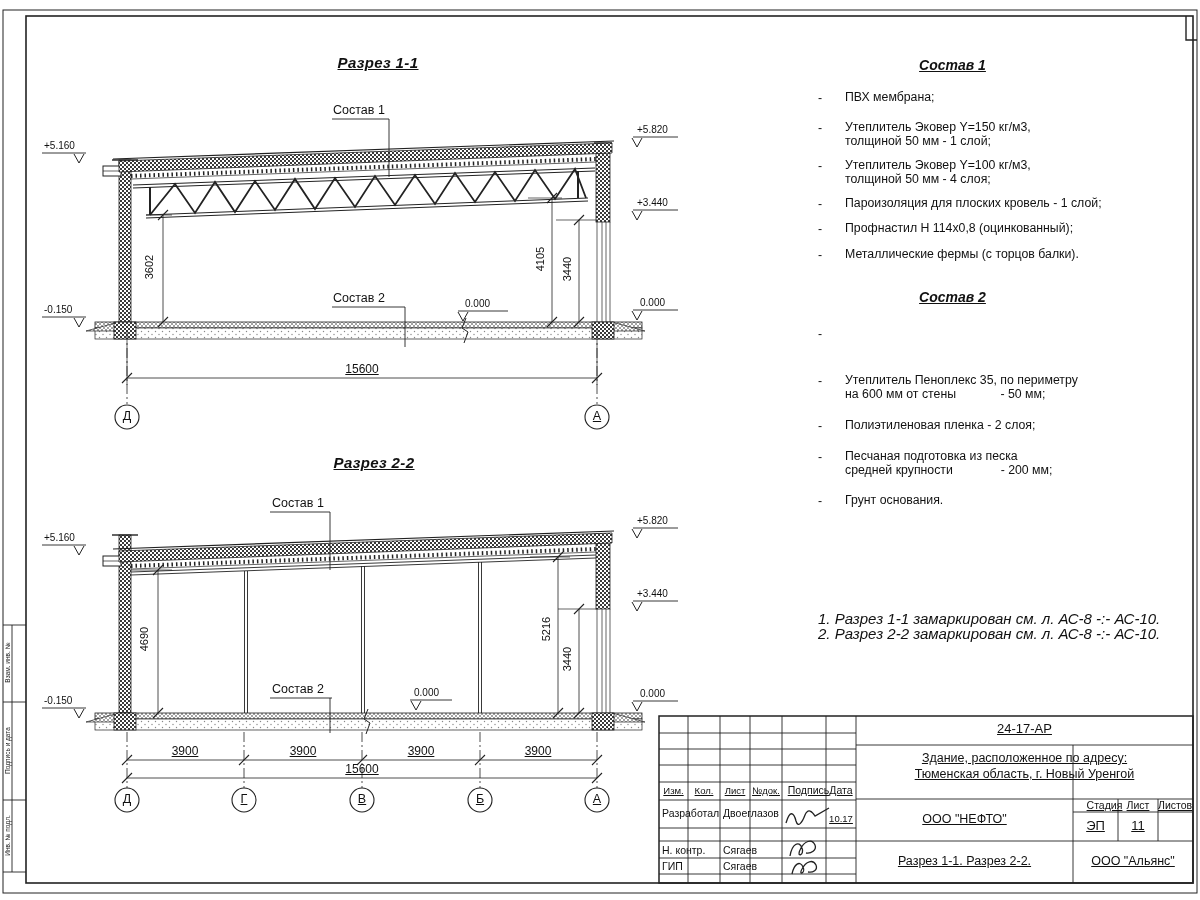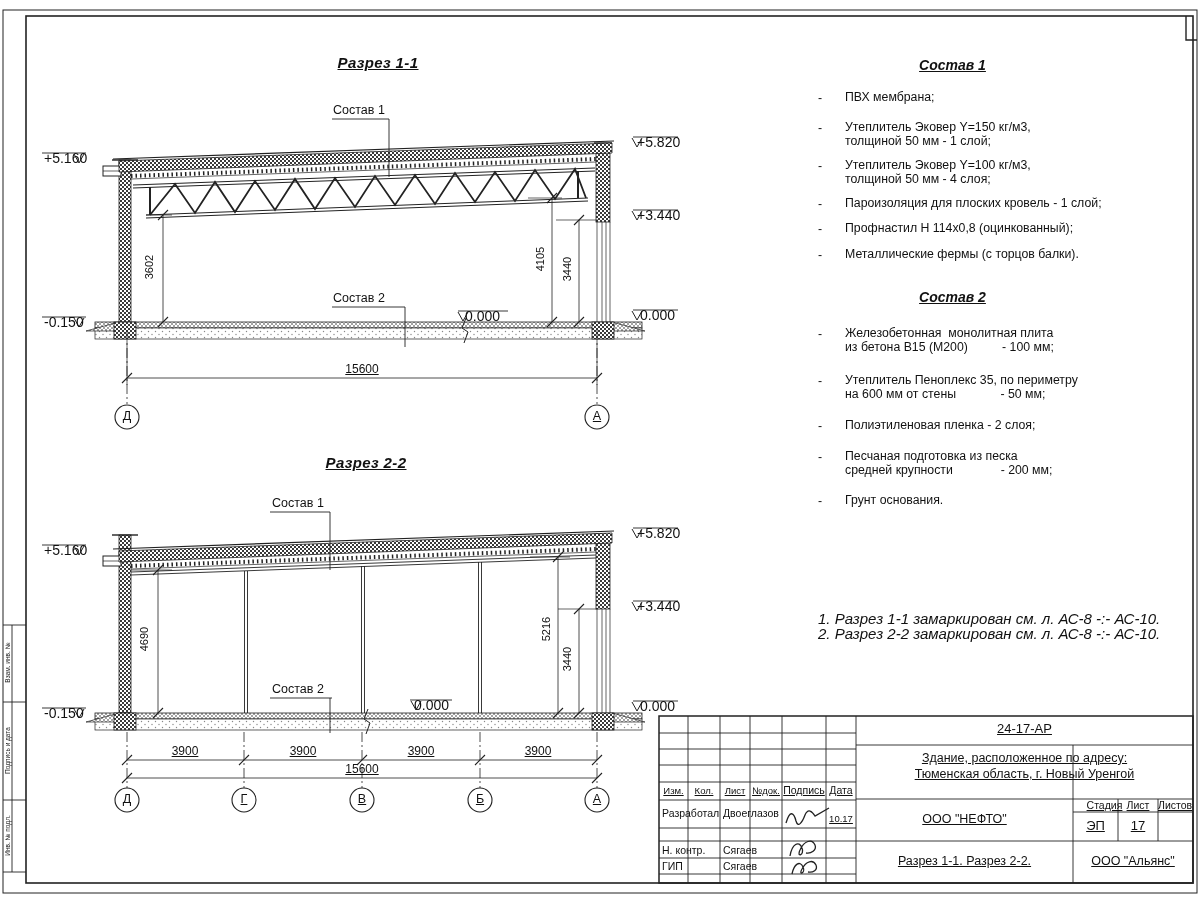--- a/index.html
+++ b/index.html
@@ -6,21 +6,21 @@
   .sheet {
     position:relative; width:1200px; height:900px; background:#ffffff;
     font-family:"Liberation Sans", sans-serif; color:#111; overflow:hidden;
   }
   svg.lines { position:absolute; left:0; top:0; pointer-events:none; }
   .t  { position:absolute; font-size:12px; color:#111; white-space:nowrap; line-height:1.1; }
   .c  { text-align:center;text-decoration:underline; }
   .sec-title { font-size:15px; font-weight:bold; font-style:italic; text-decoration:underline; letter-spacing:.4px; }
   .head2 { font-size:14px; font-weight:bold; font-style:italic; text-decoration:underline; }
   .callout { font-size:12.5px; }
-  .elev { font-size:14px;margin-top:11px; }
+  .elev { font-size:10px; }
   .vdim { position:absolute; font-size:11px; white-space:nowrap; transform:rotate(-90deg); transform-origin:center; text-align:center; }
   .gl { font-size:12.5px; }
   .li { position:absolute; left:818px; width:370px; display:flex; font-size:12.3px; }
   .li .dash { width:27px; flex:none; }
   .li .itxt div { white-space:pre; line-height:13.5px; }
   .note { font-size:15px;font-style:italic; }
   .tb-s { font-size:9.5px; }
   .tb-m { font-size:10.5px; }
   .tb-l { font-size:12.5px; }
   .tb-xl { font-size:13px; }
@@ -207,21 +207,21 @@
   <div class="t elev" style="left:637px;top:197px">+3.440</div>
   <div class="t elev" style="left:640px;top:297px">0.000</div>
   <div class="t elev" style="left:465px;top:298px">0.000</div>
   <div class="vdim" style="left:131px;top:261px;width:36px">3602</div>
   <div class="vdim" style="left:522px;top:253px;width:36px">4105</div>
   <div class="vdim" style="left:549px;top:263px;width:36px">3440</div>
   <div class="t c" style="left:322px;top:363px;width:80px;font-size:12px">15600</div>
   <div class="t gl c" style="left:115px;top:410px;width:24px">Д</div>
   <div class="t gl c" style="left:585px;top:410px;width:24px">А</div>
 
-  <div class="t sec-title c" style="left:308px;top:455px;width:116px">Разрез 2-2</div>
+  <div class="t sec-title c" style="left:316px;top:455px;width:116px">Разрез 2-2</div>
   <div class="t callout" style="left:272px;top:497px">Состав 1</div>
   <div class="t callout" style="left:272px;top:683px">Состав 2</div>
   <div class="t elev" style="left:44px;top:532px">+5.160</div>
   <div class="t elev" style="left:44px;top:695px">-0.150</div>
   <div class="t elev" style="left:637px;top:515px">+5.820</div>
   <div class="t elev" style="left:637px;top:588px">+3.440</div>
   <div class="t elev" style="left:640px;top:688px">0.000</div>
   <div class="t elev" style="left:414px;top:687px">0.000</div>
   <div class="vdim" style="left:126px;top:633px;width:36px">4690</div>
   <div class="vdim" style="left:528px;top:623px;width:36px">5216</div>
@@ -273,24 +273,20 @@
   <div class="li" style="top:248px">
       <span class="dash">-</span>
       <div class="itxt">
         <div>Металлические фермы (с торцов балки).</div>
       </div>
     </div>
 
   <div class="t head2 c" style="left:895px;top:290px;width:115px">Состав 2</div>
   <div class="li" style="top:327px">
       <span class="dash">-</span>
-      <div class="itxt">
-        <div>Железобетонная  монолитная плита</div>
-        <div>из бетона В15 (М200)          - 100 мм;</div>
-      </div>
     </div>
   <div class="li" style="top:374px">
       <span class="dash">-</span>
       <div class="itxt">
         <div>Утеплитель Пеноплекс 35, по периметру</div>
         <div>на 600 мм от стены             - 50 мм;</div>
       </div>
     </div>
   <div class="li" style="top:419px">
       <span class="dash">-</span>
@@ -316,28 +312,28 @@
   <div class="t note" style="left:818px;top:626px">2. Разрез 2-2 замаркирован см. л. АС-8 -:- АС-10.</div>
 
   <div class="t tb-xl c" style="left:856px;top:722px;width:337px">24-17-АР</div>
   <div class="t tb-l c" style="left:856px;top:768px;width:337px">Тюменская область, г. Новый Уренгой</div>
   <div class="t tb-l c" style="left:856px;top:752px;width:337px">Здание, расположенное по адресу:</div>
   <div class="t tb-l c" style="left:856px;top:813px;width:217px">ООО "НЕФТО"</div>
   <div class="t tb-m c" style="left:1073px;top:800px;width:63px">Стадия</div>
   <div class="t tb-m c" style="left:1118px;top:800px;width:40px">Лист</div>
   <div class="t tb-m c" style="left:1158px;top:800px;width:29px">Листов</div>
   <div class="t tb-xl c" style="left:1073px;top:819px;width:45px">ЭП</div>
-  <div class="t tb-xl c" style="left:1118px;top:819px;width:40px">17</div>
+  <div class="t tb-xl c" style="left:1118px;top:819px;width:40px">11</div>
   <div class="t tb-l c" style="left:856px;top:855px;width:217px">Разрез 1-1. Разрез 2-2.</div>
   <div class="t tb-l c" style="left:1073px;top:855px;width:120px">ООО "Альянс"</div>
   <div class="t tb-s c" style="left:659px;top:786px;width:29px">Изм.</div>
   <div class="t tb-s c" style="left:688px;top:786px;width:32px">Кол.</div>
   <div class="t tb-s c" style="left:720px;top:786px;width:30px">Лист</div>
   <div class="t tb-s c" style="left:750px;top:786px;width:32px">№док.</div>
-  <div class="t tb-m c" style="left:782px;top:785px;width:44px">Подпись</div>
+  <div class="t tb-m c" style="left:782px;top:785px;width:53px">Подпись</div>
   <div class="t tb-m c" style="left:826px;top:785px;width:30px">Дата</div>
   <div class="t tb-m" style="left:662px;top:808px">Разработал</div>
   <div class="t tb-m" style="left:723px;top:808px">Двоеглазов</div>
   <div class="t tb-s c" style="left:826px;top:814px;width:30px">10.17</div>
   <div class="t tb-m" style="left:662px;top:845px">Н. контр.</div>
   <div class="t tb-m" style="left:723px;top:845px">Сягаев</div>
   <div class="t tb-m" style="left:662px;top:861px">ГИП</div>
   <div class="t tb-m" style="left:723px;top:861px">Сягаев</div>
 
   <div class="vstrip" style="left:-23px;top:659px">Взам. инв. №</div>

